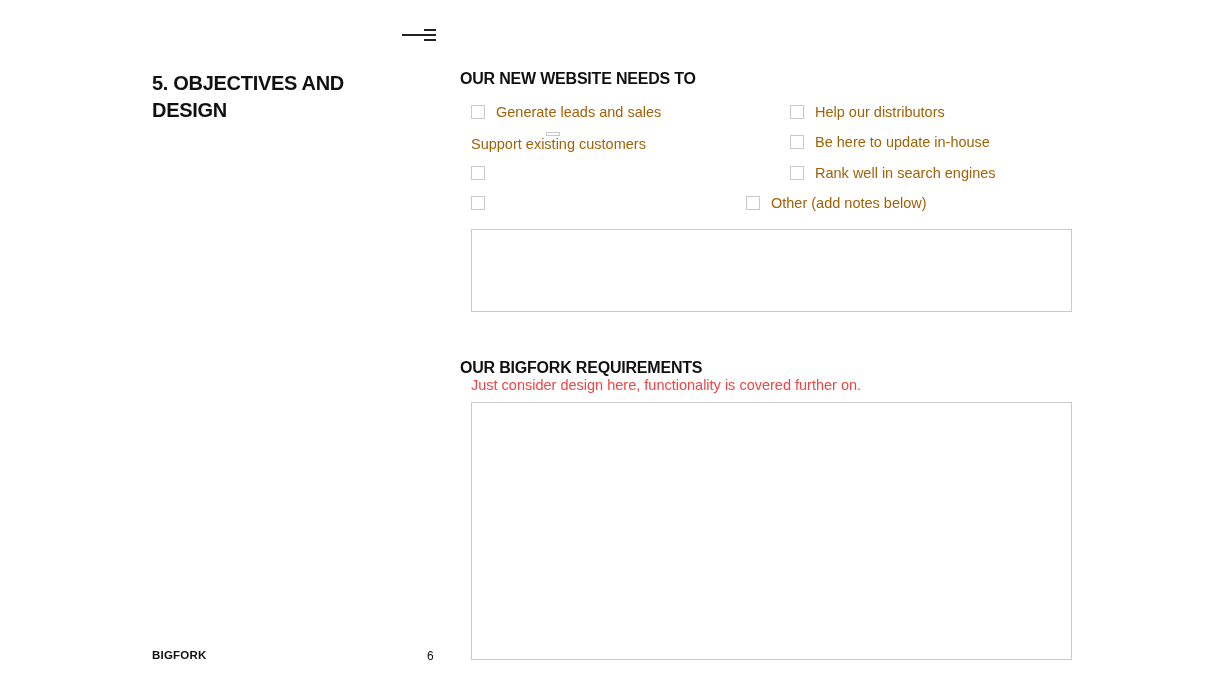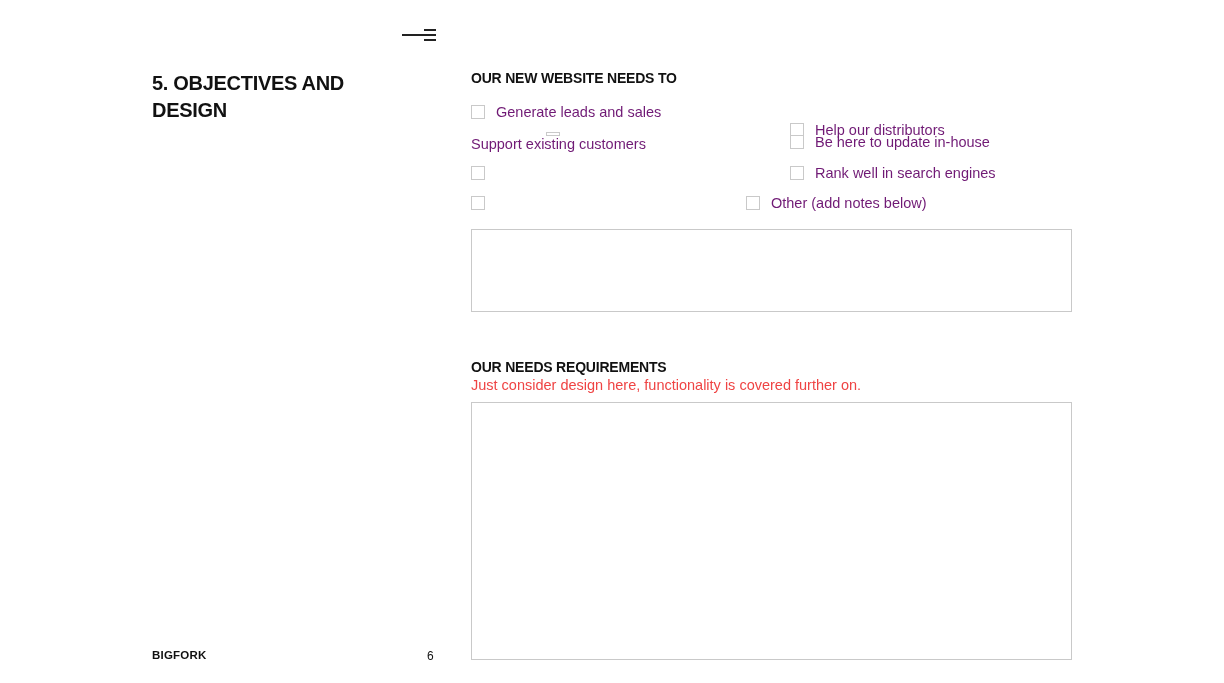--- a/index.html
+++ b/index.html
@@ -2,25 +2,25 @@
 <html><head>
 <meta charset="utf-8">
 <style>
   html, body { margin:0; padding:0; background:#ffffff; }
   body { width:1224px; height:683px; position:relative; overflow:hidden;
          font-family:"Liberation Sans", "DejaVu Sans", sans-serif; color:#111111; }
   .menu-icon { position:absolute; left:402px; top:28px; width:34px; height:14px; }
   .menu-icon .line { position:absolute; height:2px; background:#222; }
   .section-title { position:absolute; left:152px; top:70px; width:240px;
                    font-size:20px; font-weight:700; line-height:27px; letter-spacing:-0.3px; }
-  .heading { position:absolute; left:471px; font-size:14px; font-weight:700; letter-spacing:-0.2px; }
+  .heading { position:absolute; left:460px; font-size:16px; font-weight:700; letter-spacing:-0.2px; }
   .subtext { position:absolute; left:471px; font-size:14.5px; color:#ef4444; }
   .cb-row { position:absolute; display:flex; align-items:center; height:20px; }
   .cb { width:14px; height:14px; border:1px solid #c9c9c9; box-sizing:border-box; background:#fff; margin-right:11px; cursor:pointer; }
-  .cb-label { font-size:14.5px; color:#701a75; white-space:nowrap; }
+  .cb-label { font-size:14.5px; color:#a16207; white-space:nowrap; }
   .textarea { position:absolute; left:471px; width:601px; border:1px solid #c9c9c9;
               box-sizing:border-box; background:#fff; resize:none; outline:none;
               font-family:"Liberation Sans", sans-serif; font-size:14px; padding:6px; }
   .footer-brand { position:absolute; left:152px; top:649px; font-size:11.5px; font-weight:700; letter-spacing:0.2px; }
   .footer-page { position:absolute; left:427px; top:649px; font-size:12px; }
 </style>
 </head>
 <body>
 
 <div class="menu-icon">
@@ -41,38 +41,38 @@
   <div class="cb"></div>
   <span class="cb-label">Support existing customers</span>
 </div>
 <div class="cb-row" style="left:471px; top:163px;">
   <div class="cb"></div>
 </div>
 <div class="cb-row" style="left:471px; top:193px;">
   <div class="cb"></div>
 </div>
 
-<div class="cb-row" style="left:790px; top:102px;margin-top:18px;">
+<div class="cb-row" style="left:790px; top:102px;">
   <div class="cb"></div>
   <span class="cb-label">Help our distributors</span>
 </div>
 <div class="cb-row" style="left:790px; top:132px;">
   <div class="cb"></div>
   <span class="cb-label">Be here to update in-house</span>
 </div>
 <div class="cb-row" style="left:790px; top:163px;">
   <div class="cb"></div>
   <span class="cb-label">Rank well in search engines</span>
 </div>
 <div class="cb-row" style="left:746px; top:193px;">
   <div class="cb"></div>
   <span class="cb-label">Other (add notes below)</span>
 </div>
 
 <textarea class="textarea" style="top: 229px; height: 83px;"></textarea>
 
-<div class="heading" style="top:359px;">OUR NEEDS REQUIREMENTS</div>
+<div class="heading" style="top:359px;">OUR BIGFORK REQUIREMENTS</div>
 <div class="subtext" style="top:377px;">Just consider design here, functionality is covered further on.</div>
 
 <textarea class="textarea" style="top: 402px; height: 258px;"></textarea>
 
 <div class="footer-brand">BIGFORK</div>
 <div class="footer-page">6</div>
 
 </body></html>

